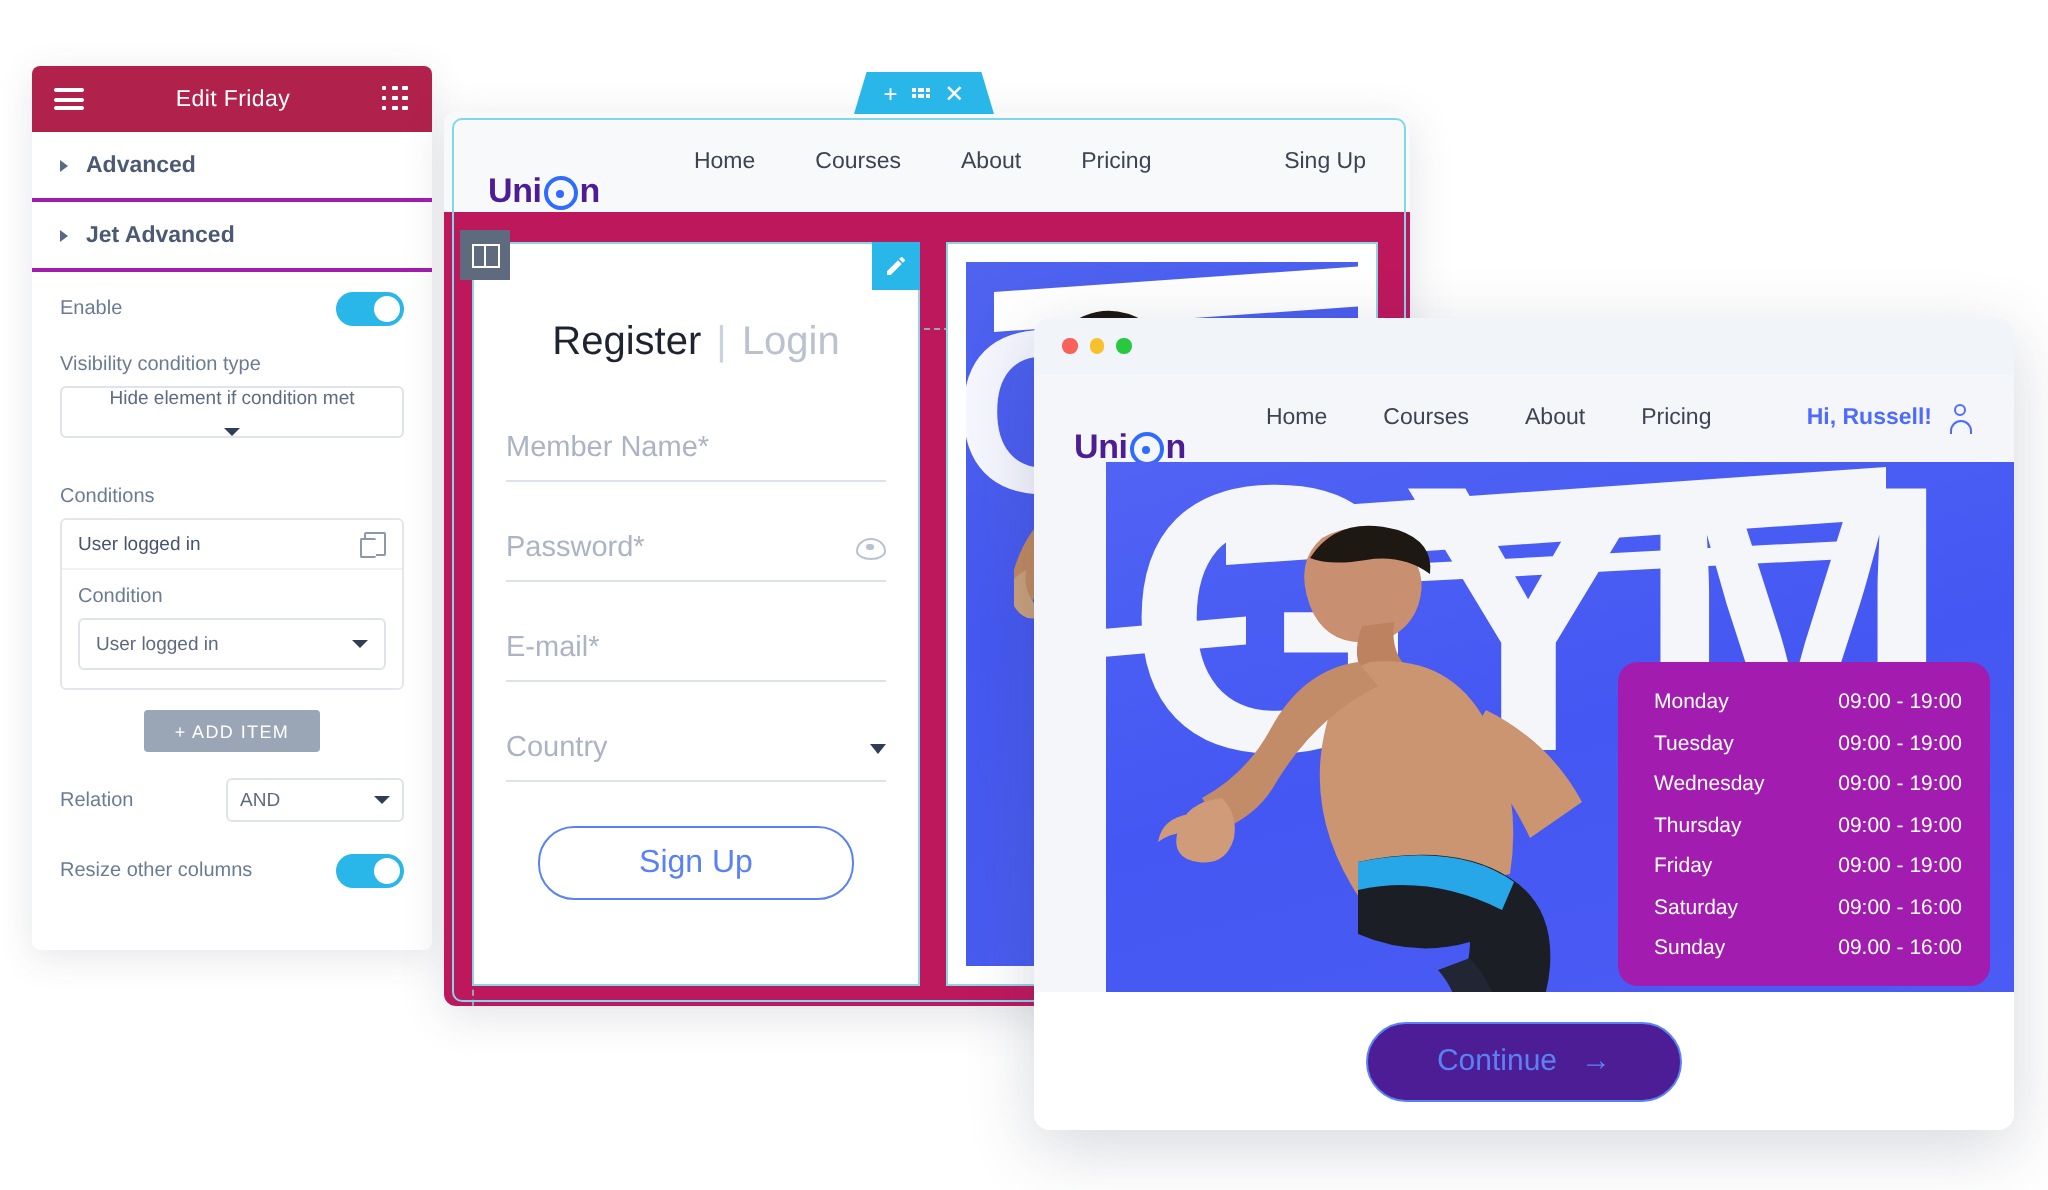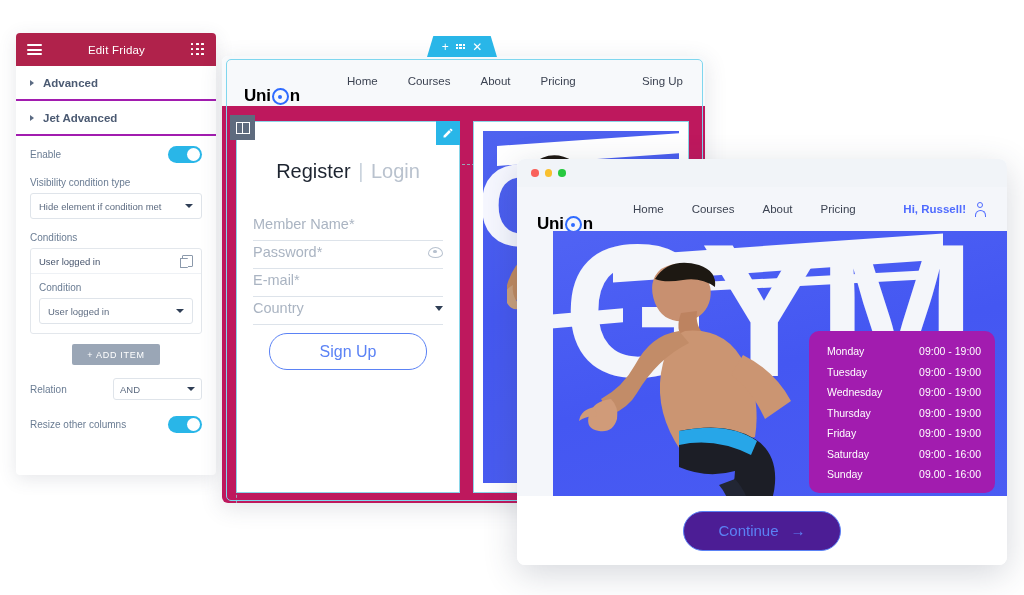--- a/index.html
+++ b/index.html
@@ -265,21 +265,21 @@
     background: #f7f9fb;
     display: flex;
     align-items: center;
     padding: 0 22px;
     font-size: 11.5px;
     color: #3c4352;
   }
   .brand {
     font-size: 17px;
     font-weight: bold;
-    color: #000000;
+    color: #4c1d95;
     display: flex;
     align-items: center;
     letter-spacing: -0.2px;
     margin-top: 29px;
   }
   .brand-o {
     width: 13px; height: 13px;
     border: 2px solid #2f6bff;
     border-radius: 50%;
     display: inline-flex;
@@ -366,20 +366,21 @@
     color: #1d2430;
     margin-bottom: 30px;
   }
   .reg-title .muted { color: #b9c2ce; }
   .reg-title .divider { color: #c9d2dd; margin: 0 2px; }
   .reg-field {
     border-bottom: 1px solid #dde3ea;
     font-size: 14.5px;
     color: #aab4c2;
     padding: 3px 0 8px 0;
+    margin-bottom: 22px;
     display: flex;
     align-items: center;
     justify-content: space-between;
     cursor: text;
   }
   .eye {
     width: 13px; height: 9px;
     border: 1.3px solid #b8c2cf;
     border-radius: 50% 50% 50% 50%/60% 60% 40% 40%;
     position: relative;
@@ -624,21 +625,21 @@
     </div>
 
     <div class="ep-body">
 
       <div class="row-between" style="margin-bottom:14px;">
         <span class="field-label" style="margin:0;">Enable</span>
         <span class="toggle"></span>
       </div>
 
       <div class="field-label">Visibility condition type</div>
-      <div class="select" style="margin-bottom:13px;">
+      <div class="select" style="margin-bottom:24px;flex-direction:column;">
         <span>Hide element if condition met</span>
         <span class="sel-caret"></span>
       </div>
 
       <div class="field-label">Conditions</div>
       <div class="cond-box">
         <div class="cond-head">
           <span>User logged in</span>
           <span class="dup-icon"></span>
         </div>

